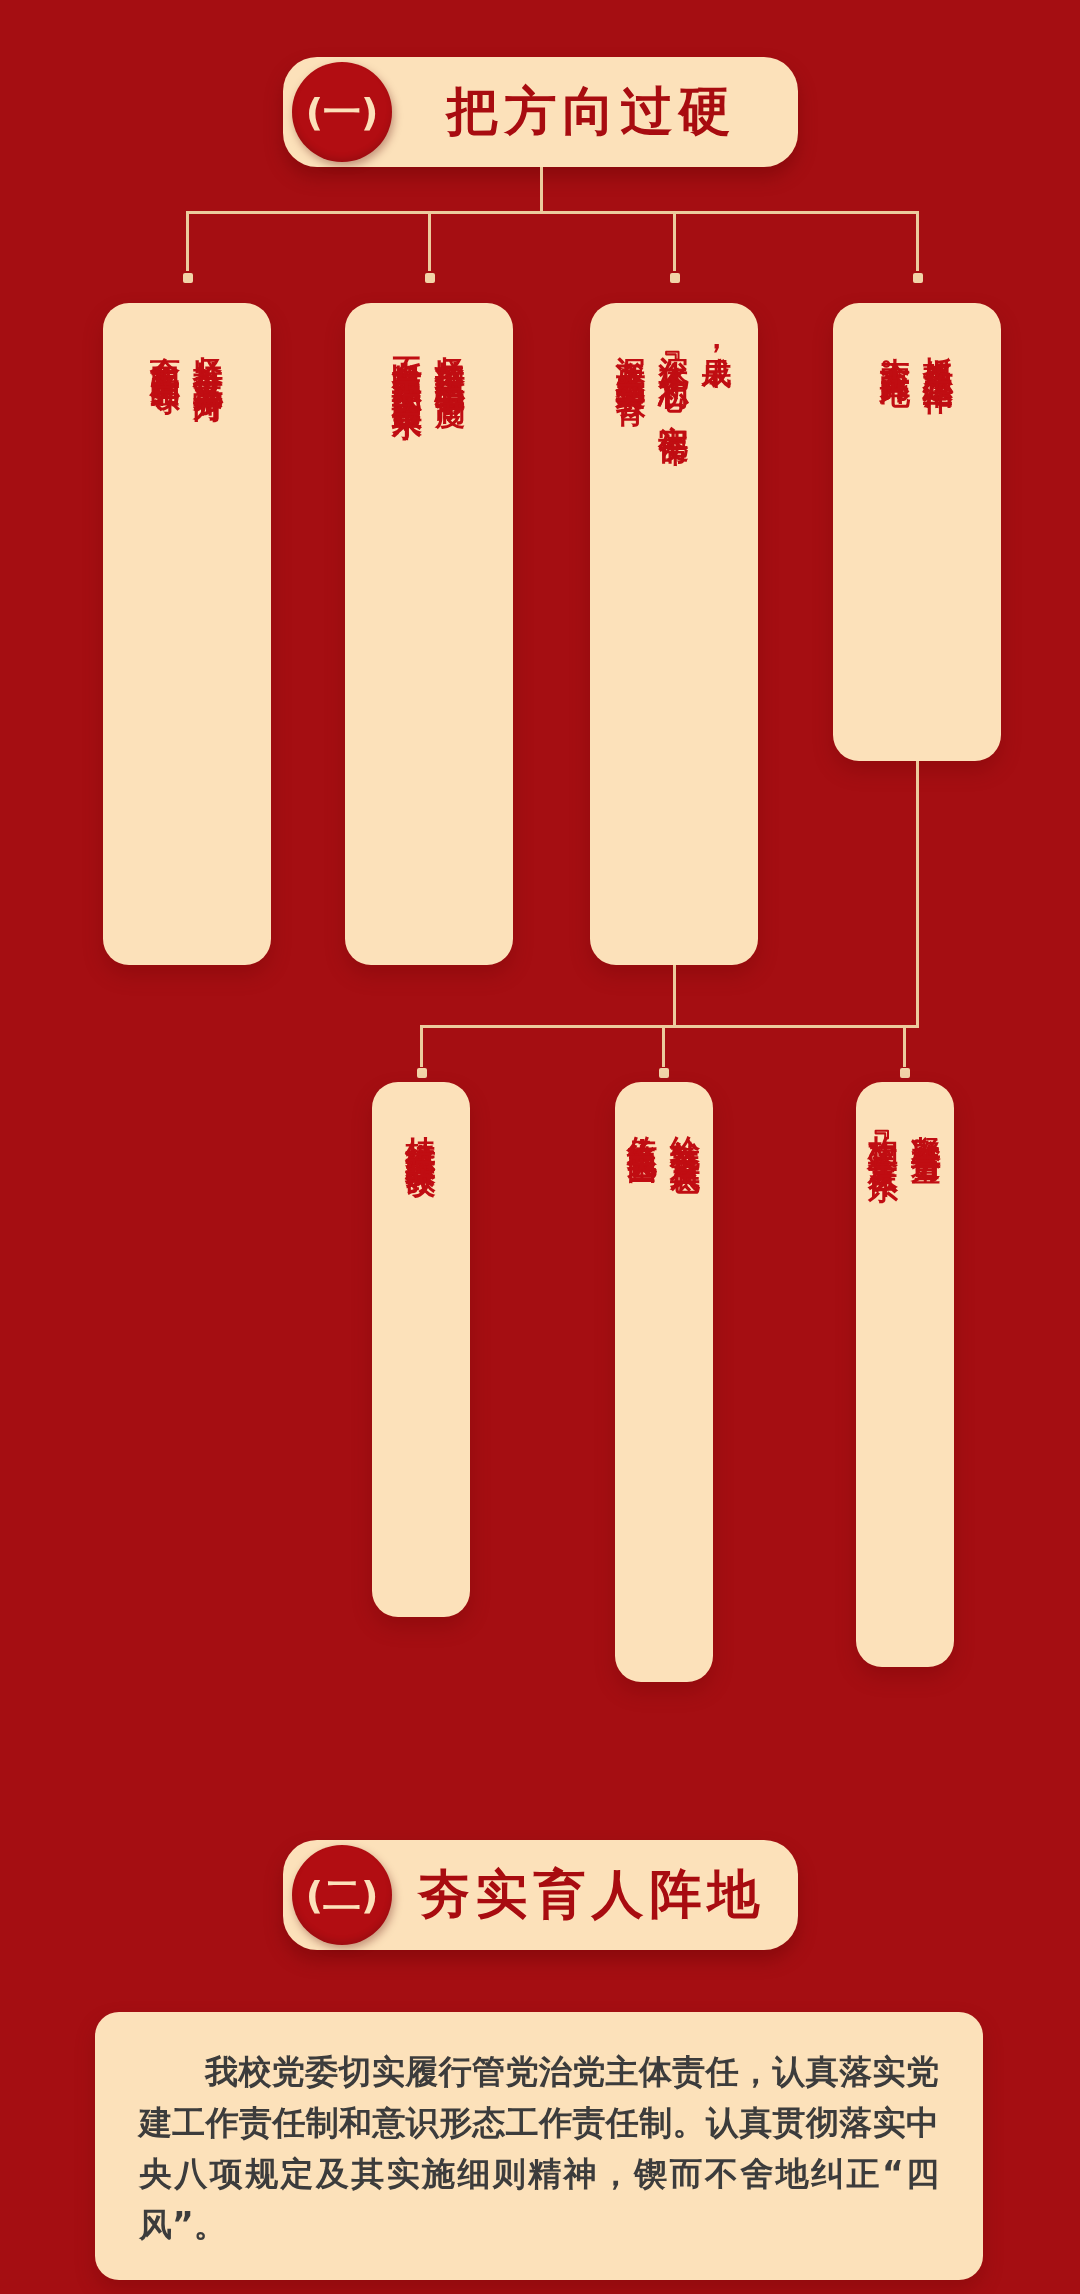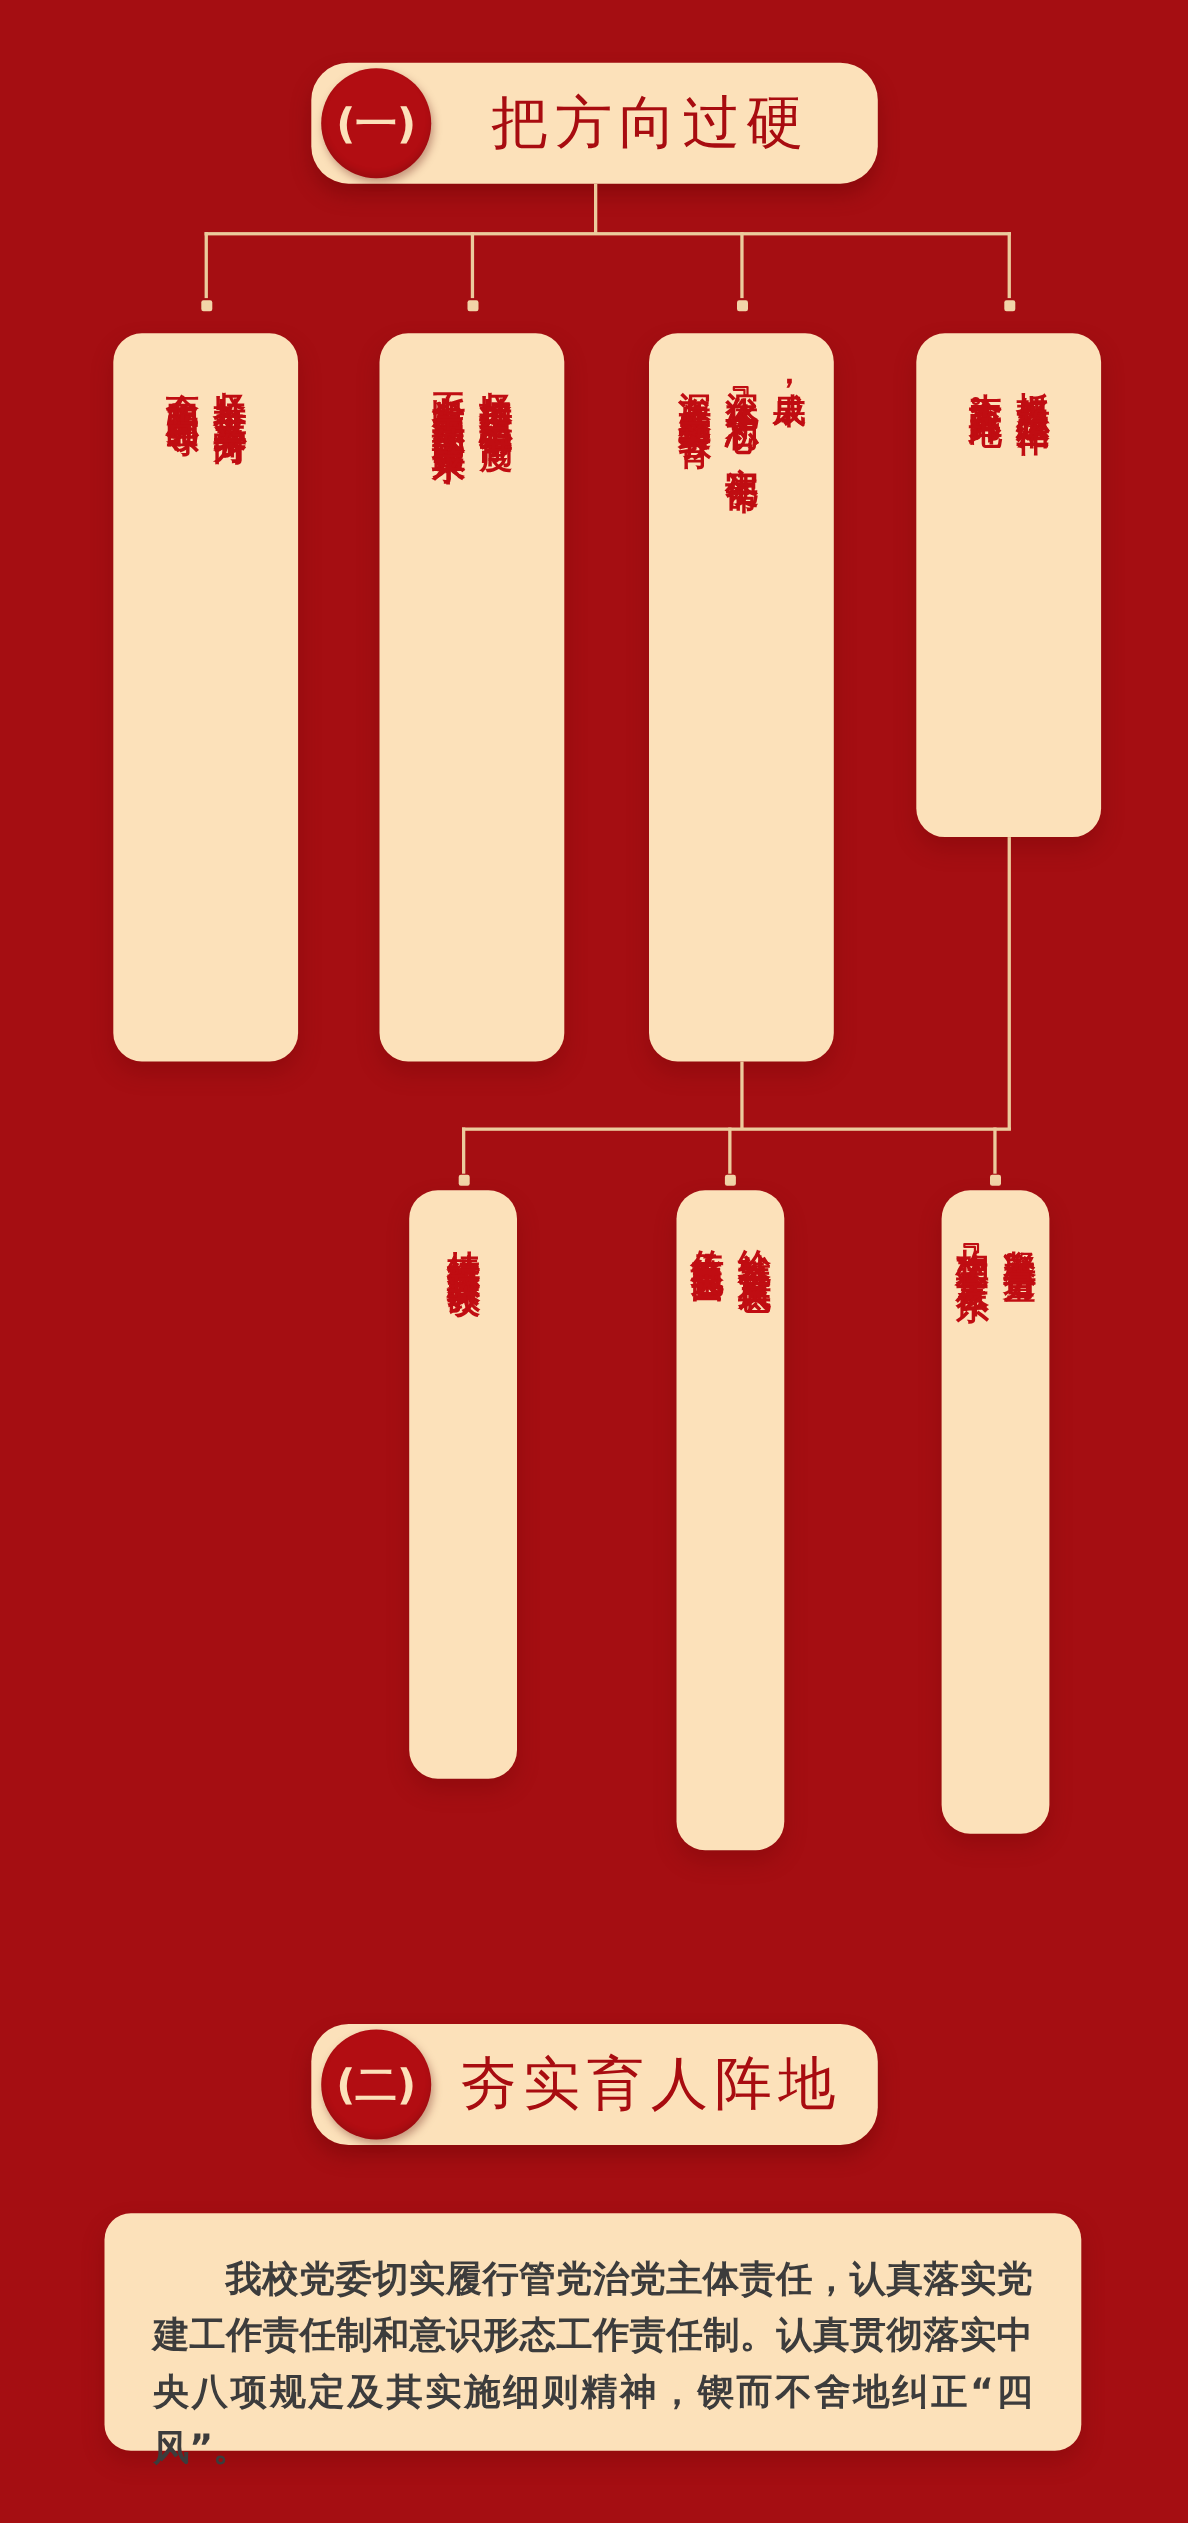--- a/index.html
+++ b/index.html
@@ -41,21 +41,21 @@
   .badge-title{
     position:absolute;
     left:118px;
     right:16px;
     top:0;
     bottom:0;
     display:flex;
     align-items:center;
     justify-content:center;
     font-size:52px;
-    font-weight:400;
+    font-weight:700;
     letter-spacing:6px;
     color:#a80c10;
   }
   
   .vline,.hline{
     position:absolute;
     background:#eccb9d;
   }
   .dot{
     position:absolute;
@@ -86,21 +86,21 @@
     letter-spacing:4px;
     font-weight:700;
     color:#c00d12;
   }
   
   .para-card{
     position:absolute;
     left:95px;
     top:2012px;
     width:888px;
-    height:216px;
+    height:268px;
     background:#fce1ba;
     border-radius:24px;
     box-shadow:0 10px 20px rgba(90,0,0,.25);
     box-sizing:border-box;
     padding:34px 44px;
   }
   .para{
     margin:0;
     font-size:33px;
     line-height:1.55;

